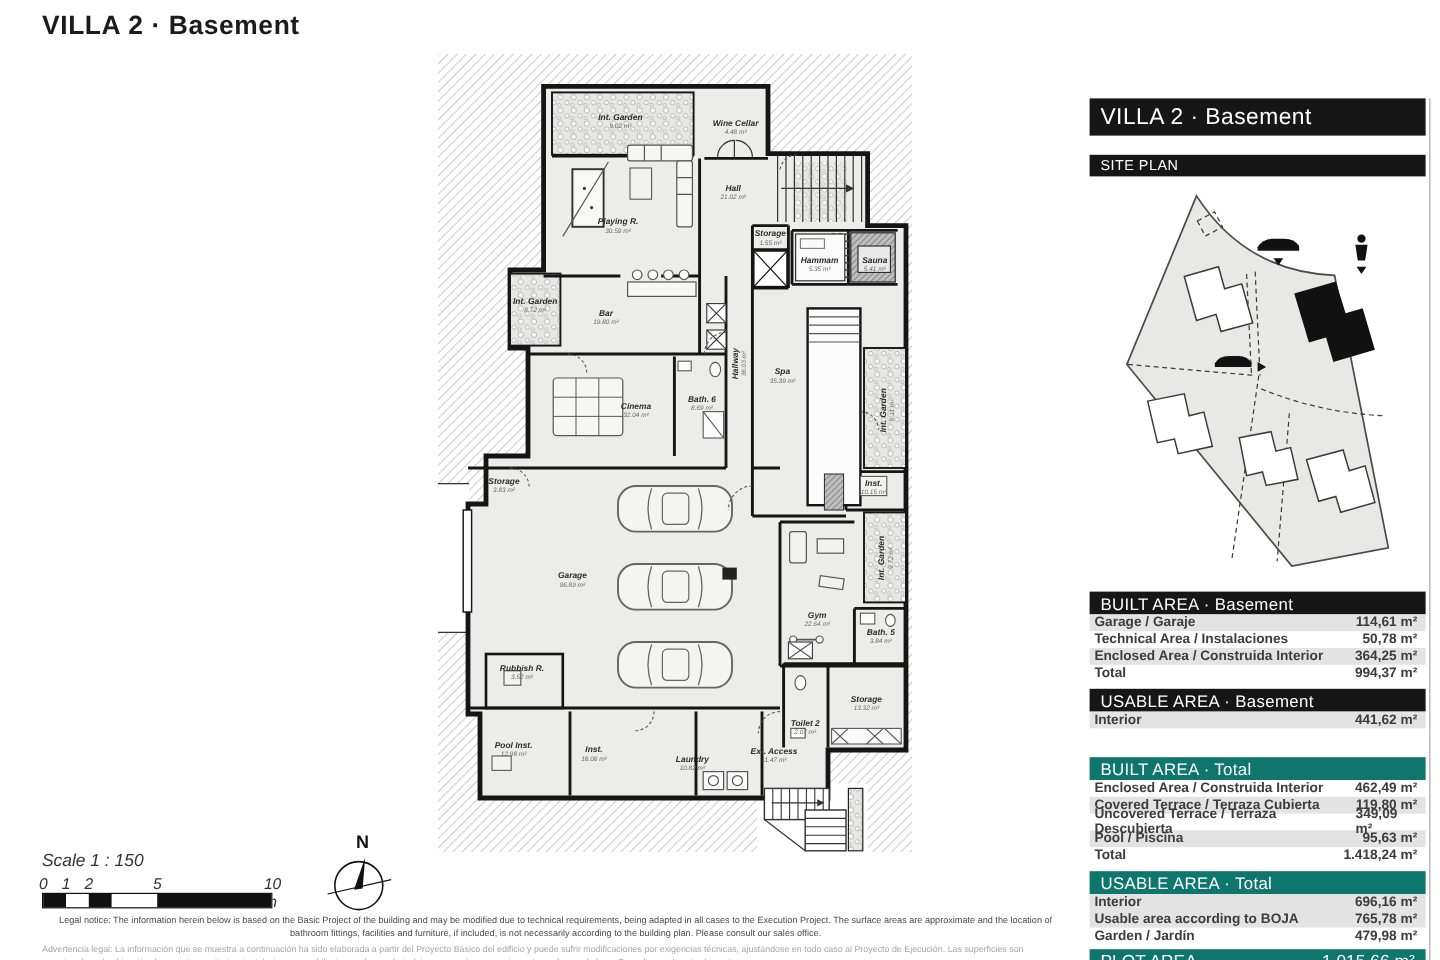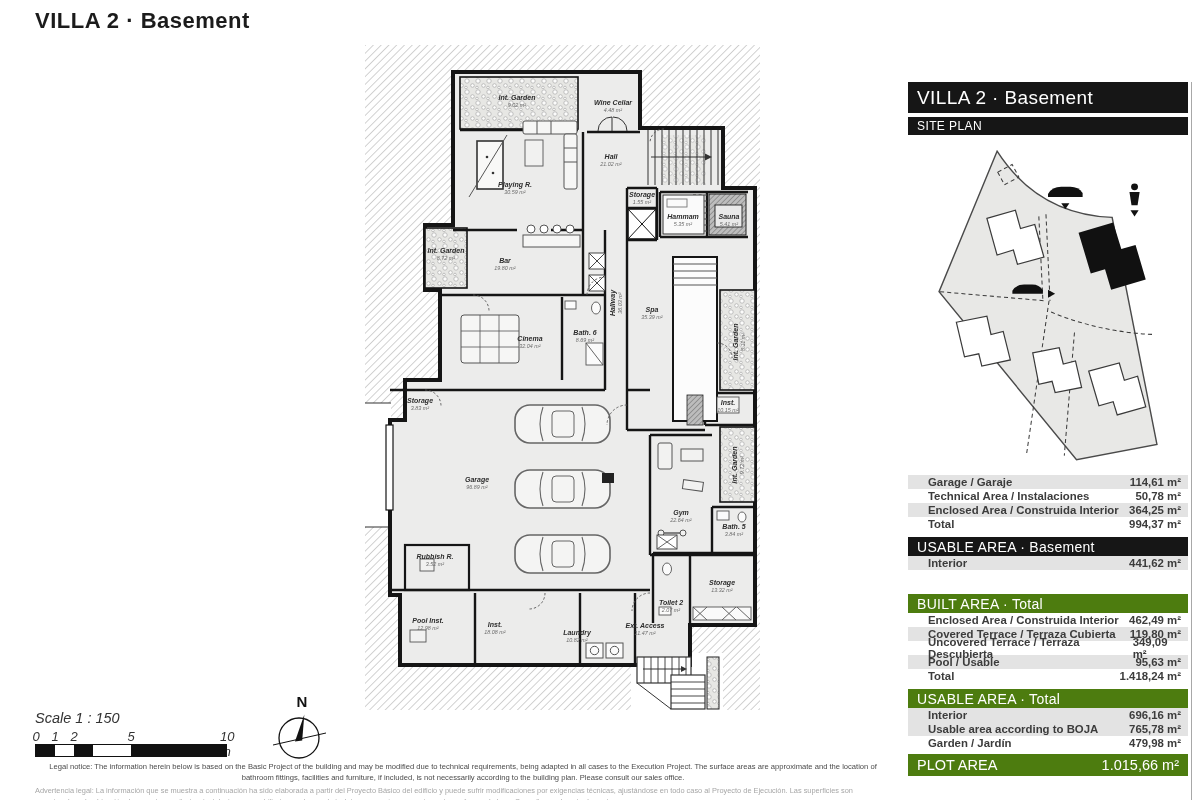--- a/index.html
+++ b/index.html
@@ -5,28 +5,28 @@
   html,body{margin:0;padding:0;}
   body{width:1200px;height:800px;overflow:hidden;background:#fff;position:relative;
        font-family:"Liberation Sans",sans-serif;color:#1b1b1b;}
   .page-title{position:absolute;left:35px;top:8px;font-size:22px;font-weight:bold;letter-spacing:.5px;}
   #plan-wrap{position:absolute;left:365px;top:45px;}
 
   
   .panel{position:absolute;left:908px;top:82px;width:280px;}
   .bar{display:flex;align-items:center;padding:0 9px;box-sizing:border-box;}
   .bar.black{background:#161616;color:#fff;}
-  .bar.gray{background:#4d7c0f;color:#fff;}
+  .bar.gray{background:#0f766e;color:#fff;}
   .panel-title{height:31px;font-size:19px;letter-spacing:.4px;}
-  .siteplan-bar{height:18px;font-size:12px;margin-top:4px;letter-spacing:.4px;}
+  .siteplan-bar{height:18px;font-size:12px;margin-top:16px;letter-spacing:.4px;}
   #siteplan{display:block;margin:4px auto 0 auto;}
   .table-header{height:19px;font-size:14px;letter-spacing:.3px;margin-top:6px;white-space:nowrap;}
   .table-header.gap-lg{margin-top:24px;}
   .trow{display:flex;justify-content:space-between;align-items:center;height:14px;
-        font-size:11.4px;font-weight:bold;color:#3c3c3c;padding:0 7px 0 20px;}
+        font-size:11.4px;font-weight:bold;color:#3c3c3c;padding:0 7px 0 4px;}
   .trow.shaded{background:#e3e3e3;}
   .plot-bar{height:22px;font-size:14.5px;margin-top:4px;justify-content:space-between;}
 
   
   .scale{position:absolute;left:35px;top:710px;width:200px;font-style:italic;}
   .scale-label{font-size:14.5px;color:#333;}
   .scale-ticks{position:relative;height:15px;margin-top:3px;font-size:13px;color:#333;}
   .scale-ticks span{position:absolute;transform:translateX(-35%);}
   .scale-bar{position:relative;width:190px;height:11px;border:1px solid #111;background:#fff;}
   .scale-bar i{position:absolute;top:0;bottom:0;background:#111;}
@@ -308,20 +308,21 @@
       <path d="M200,52 h10 l-2,13 h-6 z"></path>
       <polygon points="201,70 209,70 205,76"></polygon>
     </g>
     <g fill="#111">
       <path d="M85,152 h30 v-3.5 q-3.5,-5.5 -10.5,-5.5 h-8 q-8,0 -11.5,6 z"></path>
       <polygon points="120,148 120,156 127,152"></polygon>
     </g>
   </svg>
 
   <div id="tables">
+      <div class="bar table-header black">BUILT AREA · Basement</div>
       <div class="trow shaded">
         <span>Garage / Garaje</span>
         <span>114,61 m²</span>
       </div>
       <div class="trow">
         <span>Technical Area / Instalaciones</span>
         <span>50,78 m²</span>
       </div>
       <div class="trow shaded">
         <span>Enclosed Area / Construida Interior</span>
@@ -343,21 +344,21 @@
       </div>
       <div class="trow shaded">
         <span>Covered Terrace / Terraza Cubierta</span>
         <span>119,80 m²</span>
       </div>
       <div class="trow">
         <span>Uncovered Terrace / Terraza Descubierta</span>
         <span>349,09 m²</span>
       </div>
       <div class="trow shaded">
-        <span>Pool / Usable</span>
+        <span>Pool / Piscina</span>
         <span>95,63 m²</span>
       </div>
       <div class="trow">
         <span>Total</span>
         <span>1.418,24 m²</span>
       </div>
       <div class="bar table-header gray">USABLE AREA · Total</div>
       <div class="trow shaded">
         <span>Interior</span>
         <span>696,16 m²</span>

